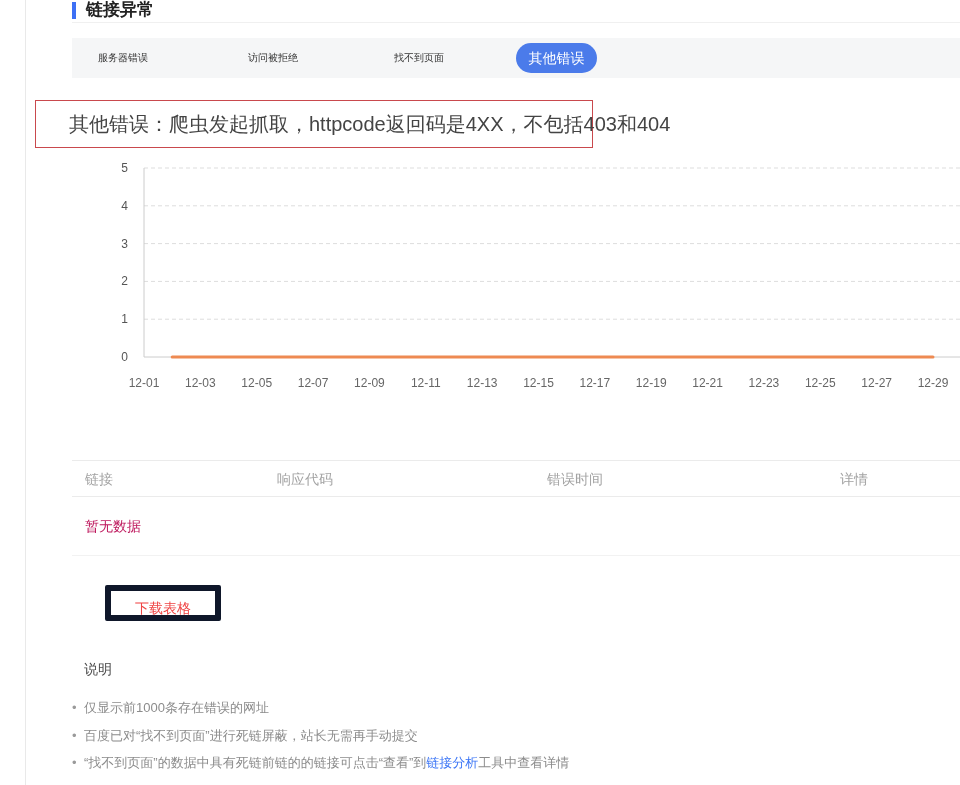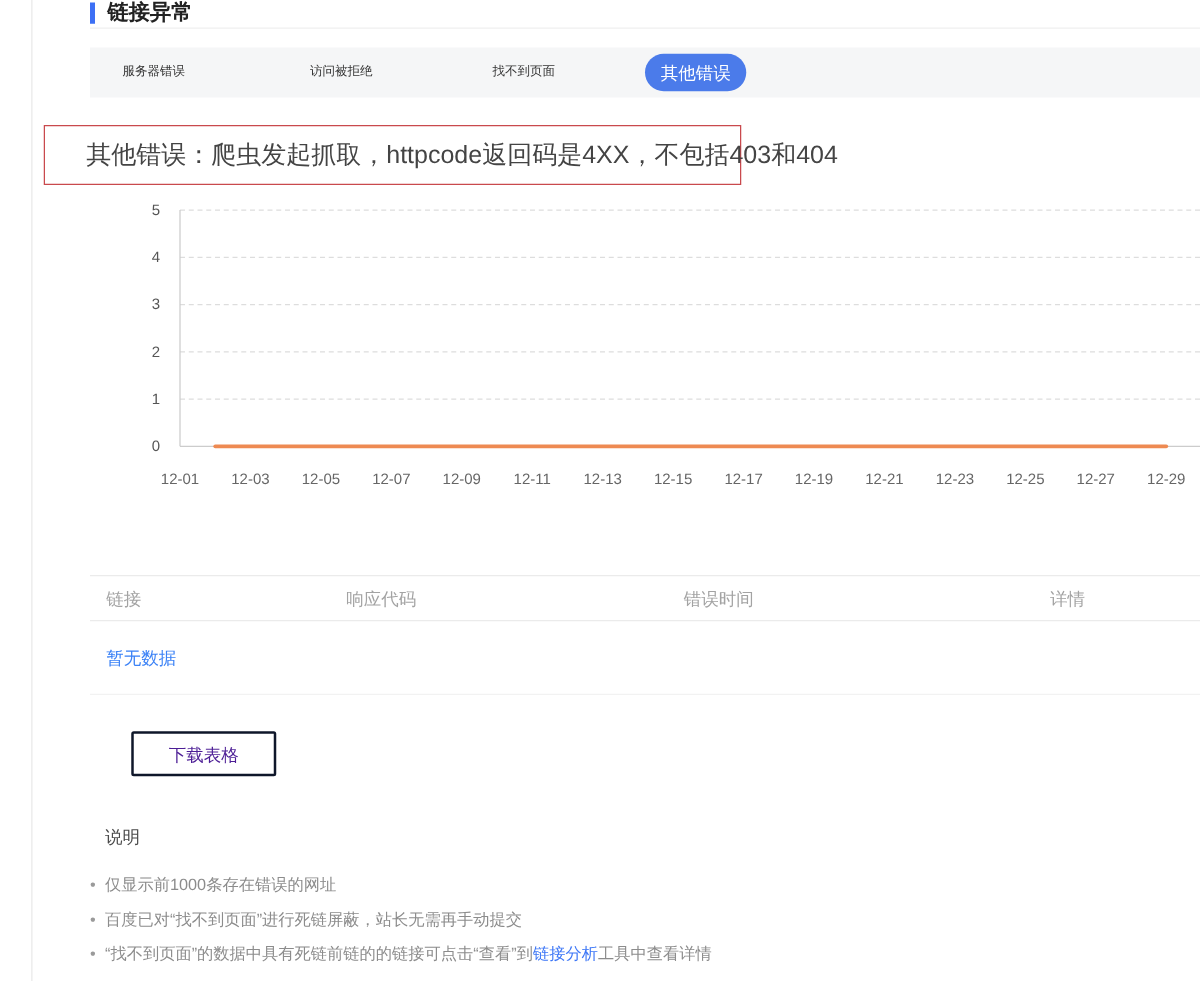--- a/index.html
+++ b/index.html
@@ -28,25 +28,25 @@
 
   
   .chart-wrap { position:absolute; left:0; top:155px; width:960px; height:245px; }
 
   
   .data-table { position:absolute; left:72px; top:460px; width:888px; }
   .t-head { position:relative; height:37px; border-top:1px solid #ebebeb; border-bottom:1px solid #ebebeb; }
   .t-head span { position:absolute; top:0; line-height:37px; font-size:14px; color:#a3a3a3; white-space:nowrap; }
   .th-0 { left:13px; } .th-1 { left:205px; } .th-2 { left:475px; } .th-3 { left:768px; }
   .t-empty { position:relative; height:59px; border-bottom:1px solid #f2f2f2; }
-  .t-empty span { position:absolute; left:13px; top:0; line-height:59px; font-size:14px; color:#3b82f6; }
+  .t-empty span { position:absolute; left:13px; top:0; line-height:59px; font-size:14px; color:#be185d; }
 
   
   .download-btn { position:absolute; left:105px; top:585px; width:116px; height:36px;
-    background:#fff; border:2px solid #0f172a; border-radius:2px; font-size:14px; color:#4c1d95;
+    background:#fff; border:6px solid #0f172a; border-radius:2px; font-size:14px; color:#ef4444;
     text-align:center; line-height:34px; cursor:pointer; }
 
   
   .notes-heading { position:absolute; left:84px; top:661px; font-size:14px; color:#4a4a4a; }
   .note-item { position:absolute; left:72px; font-size:13px; color:#8c8c8c; white-space:nowrap; }
   .note-item .dot { display:inline-block; width:12px; color:#9a9a9a; font-size:13px; }
   .note-1 { top:699px; } .note-2 { top:727px; } .note-3 { top:754px; }
   .note-link { color:#3c76f6; cursor:pointer; }
 </style>
 </head>

